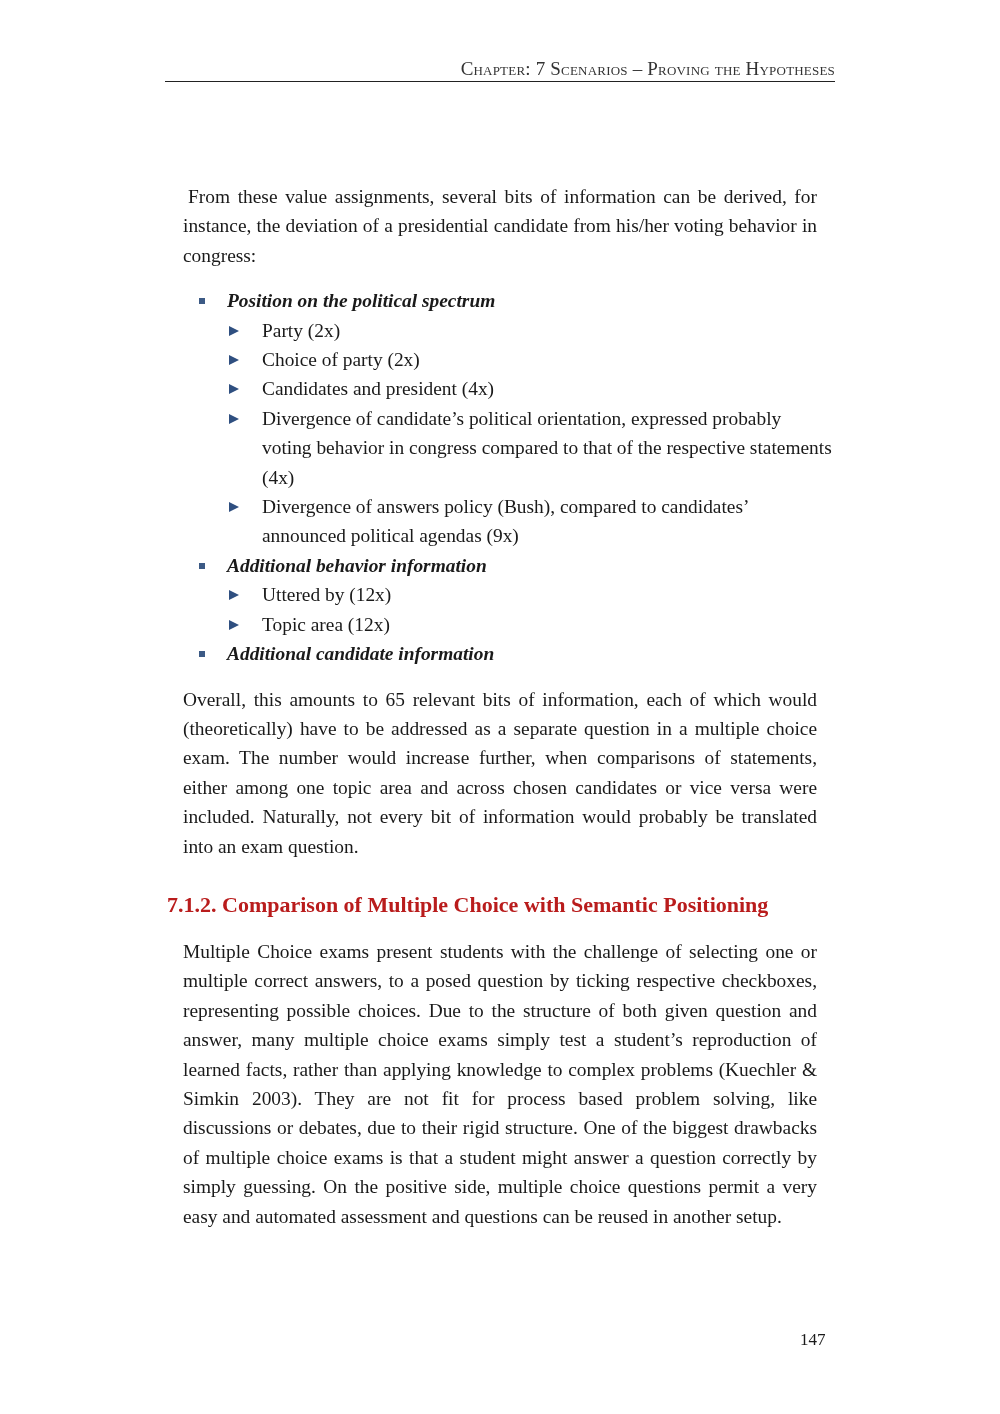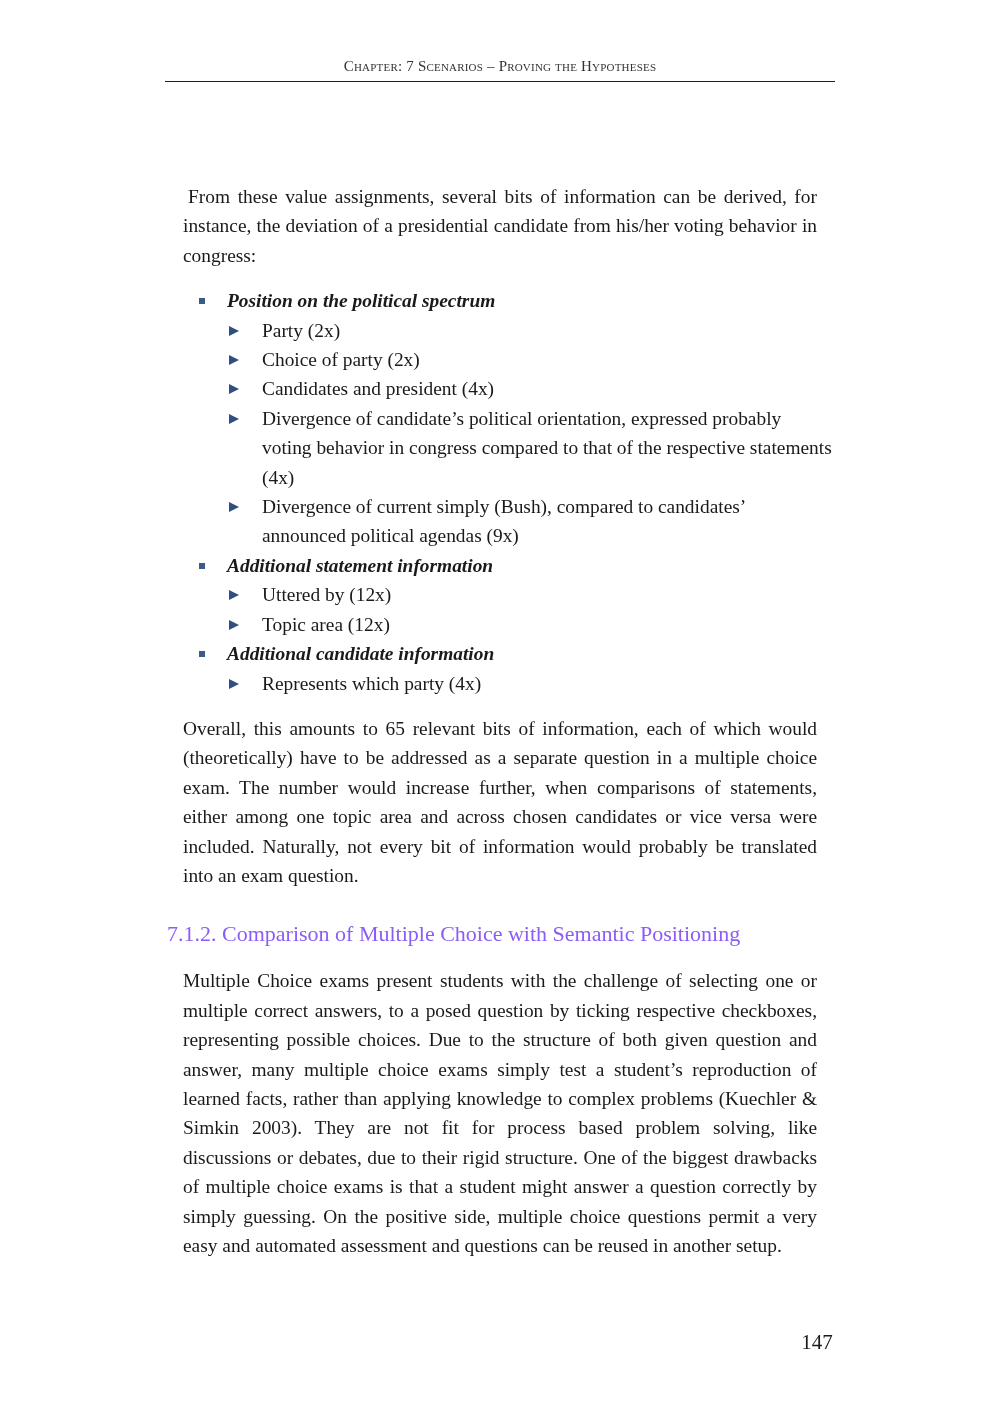--- a/index.html
+++ b/index.html
@@ -3,21 +3,21 @@
 <meta charset="utf-8">
 <style>
   html, body { margin: 0; padding: 0; background: #ffffff; }
   body {
     width: 1000px; height: 1414px; position: relative; overflow: hidden;
     font-family: "Liberation Serif", "DejaVu Serif", serif;
     color: #1a1a1a;
   }
   .running-header {
     position: absolute; left: 165px; top: 58px; width: 670px;
-    text-align: center; font-size: 15px; letter-spacing: 0.2px;
+    text-align: right; font-size: 19px; letter-spacing: 0.2px;
     font-variant: small-caps; color: #333;
   }
   .header-rule {
     position: absolute; left: 165px; top: 81px; width: 670px; height: 0;
     border-top: 1.5px solid #222;
   }
   .page-body {
     position: absolute; left: 167px; top: 166px; width: 666px;
     font-size: 19.4px; line-height: 29.4px;
   }
@@ -31,63 +31,60 @@
     background: #3c5a85;
   }
   ul.lvl2 { list-style: none; margin: 0; padding: 0; }
   ul.lvl2 > li { position: relative; padding-left: 35px; }
   .tri {
     position: absolute; left: 2px; top: 10px; width: 0; height: 0;
     border-top: 5px solid transparent; border-bottom: 5px solid transparent;
     border-left: 10px solid #2f4f80;
   }
   h2.section {
-    margin: 30px 0 18px 0; font-size: 22px; font-weight: normal; color: #8b5cf6;
+    margin: 30px 0 18px 0; font-size: 22px; font-weight: bold; color: #b91c1c;
     font-family: "Liberation Serif", "DejaVu Serif", serif; line-height: 28px;
   }
   .page-number {
-    position: absolute; left: 800px; top: 1330px; width: 34px; text-align: center;
-    font-size: 21px;
+    position: absolute; left: 800px; top: 1330px; width: 34px; text-align: left;
+    font-size: 17px;
   }
 </style>
 </head>
 <body>
 
 <div class="running-header">Chapter: 7 Scenarios – Proving the Hypotheses</div>
 <div class="header-rule"></div>
 
 <div class="page-body">
   <p class="para first">From these value assignments, several bits of information can be derived, for instance, the deviation of a presidential candidate from his/her voting behavior in congress:</p>
 
   <ul class="lvl1">
     <li>
       <span class="sq"></span>
       <span class="lvl1-title">Position on the political spectrum</span>
       <ul class="lvl2">
         <li><span class="tri"></span><span>Party (2x)</span></li>
         <li><span class="tri"></span><span>Choice of party (2x)</span></li>
         <li><span class="tri"></span><span>Candidates and president (4x)</span></li>
         <li><span class="tri"></span><span>Divergence of candidate’s political orientation, expressed probably voting behavior in congress compared to that of the respective statements (4x)</span></li>
-        <li><span class="tri"></span><span>Divergence of current simply (Bush), compared to candidates’ announced political agendas (9x)</span></li>
+        <li><span class="tri"></span><span>Divergence of answers policy (Bush), compared to candidates’ announced political agendas (9x)</span></li>
       </ul>
     </li>
     <li>
       <span class="sq"></span>
-      <span class="lvl1-title">Additional statement information</span>
+      <span class="lvl1-title">Additional behavior information</span>
       <ul class="lvl2">
         <li><span class="tri"></span><span>Uttered by (12x)</span></li>
         <li><span class="tri"></span><span>Topic area (12x)</span></li>
       </ul>
     </li>
     <li>
       <span class="sq"></span>
       <span class="lvl1-title">Additional candidate information</span>
-      <ul class="lvl2">
-        <li><span class="tri"></span><span>Represents which party (4x)</span></li>
-      </ul>
     </li>
   </ul>
 
   <p class="para">Overall, this amounts to 65 relevant bits of information, each of which would (theoretically) have to be addressed as a separate question in a multiple choice exam. The number would increase further, when comparisons of statements, either among one topic area and across chosen candidates or vice versa were included. Naturally, not every bit of information would probably be translated into an exam question.</p>
 
   <h2 class="section">7.1.2. Comparison of Multiple Choice with Semantic Positioning</h2>
 
   <p class="para">Multiple Choice exams present students with the challenge of selecting one or multiple correct answers, to a posed question by ticking respective checkboxes, representing possible choices. Due to the structure of both given question and answer, many multiple choice exams simply test a student’s reproduction of learned facts, rather than applying knowledge to complex problems (Kuechler &amp; Simkin 2003). They are not fit for process based problem solving, like discussions or debates, due to their rigid structure. One of the biggest drawbacks of multiple choice exams is that a student might answer a question correctly by simply guessing. On the positive side, multiple choice questions permit a very easy and automated assessment and questions can be reused in another setup.</p>
 </div>
 

